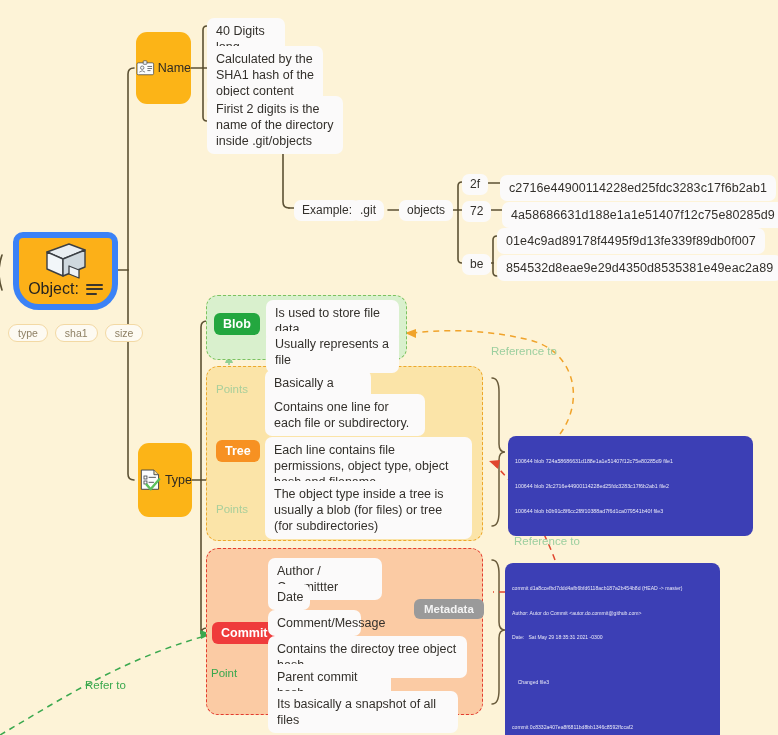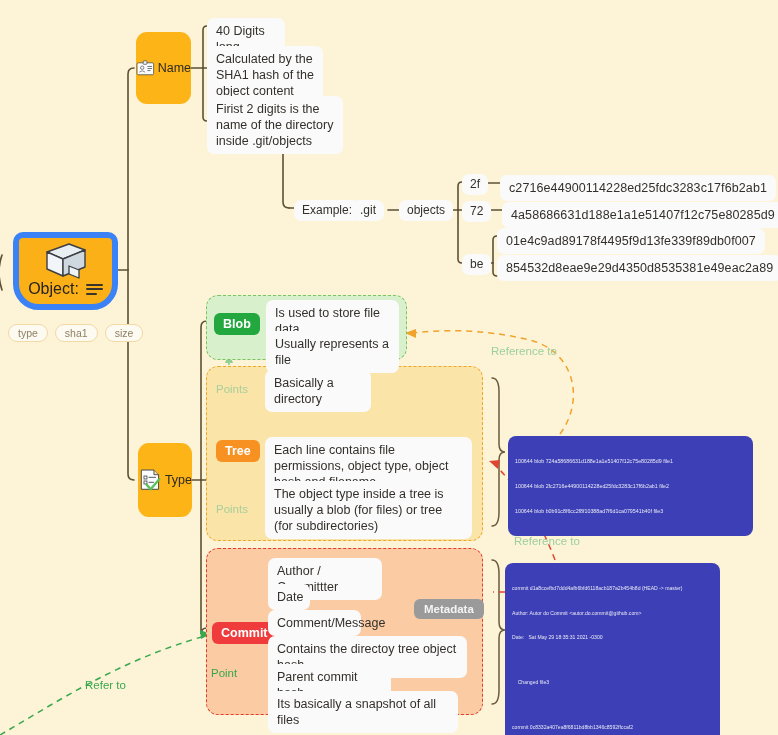--- a/index.html
+++ b/index.html
@@ -291,20 +291,21 @@
 
   <div class="pill" id="blob-pill">Blob</div>
   <div class="chip" style="left:266px; top:300px; width:133px;">Is used to store file data.</div>
   <div class="chip" style="left:266px; top:331px; width:133px;">Usually represents a file</div>
 
   <div class="pill" id="tree-pill">Tree</div>
   <div class="points-lbl" style="left:216px; top:383px;">Points</div>
   <div class="points-lbl" style="left:216px; top:503px;">Points</div>
 
   <div class="chip" style="left:265px; top:370px; width:106px;">Basically  a directory</div>
+  <div class="chip" style="left:265px; top:394px; width:160px;">Contains one line for each file or subdirectory.</div>
   <div class="chip" style="left:265px; top:437px; width:207px;">Each line contains file permissions, object type, object hash and filename</div>
   <div class="chip" style="left:265px; top:481px; width:207px;">The object type inside a tree is usually a blob (for files) or tree (for subdirectories)</div>
 
   <div class="pill" id="commit-pill">Commit</div>
   <div class="point-lbl" style="left:211px; top:667px;">Point</div>
   <div class="pill" id="metadata-pill">Metadata</div>
 
   <div class="chip" style="left:268px; top:558px; width:114px;">Author / Committter</div>
   <div class="chip" style="left:268px; top:584px; width:42px;">Date</div>
   <div class="chip" style="left:268px; top:610px; width:93px;">Comment/Message</div>

